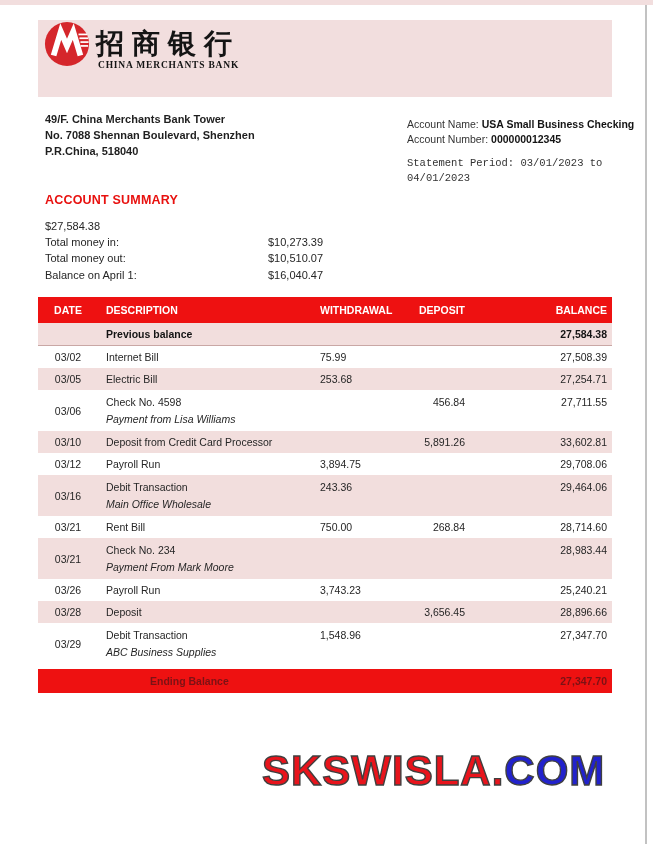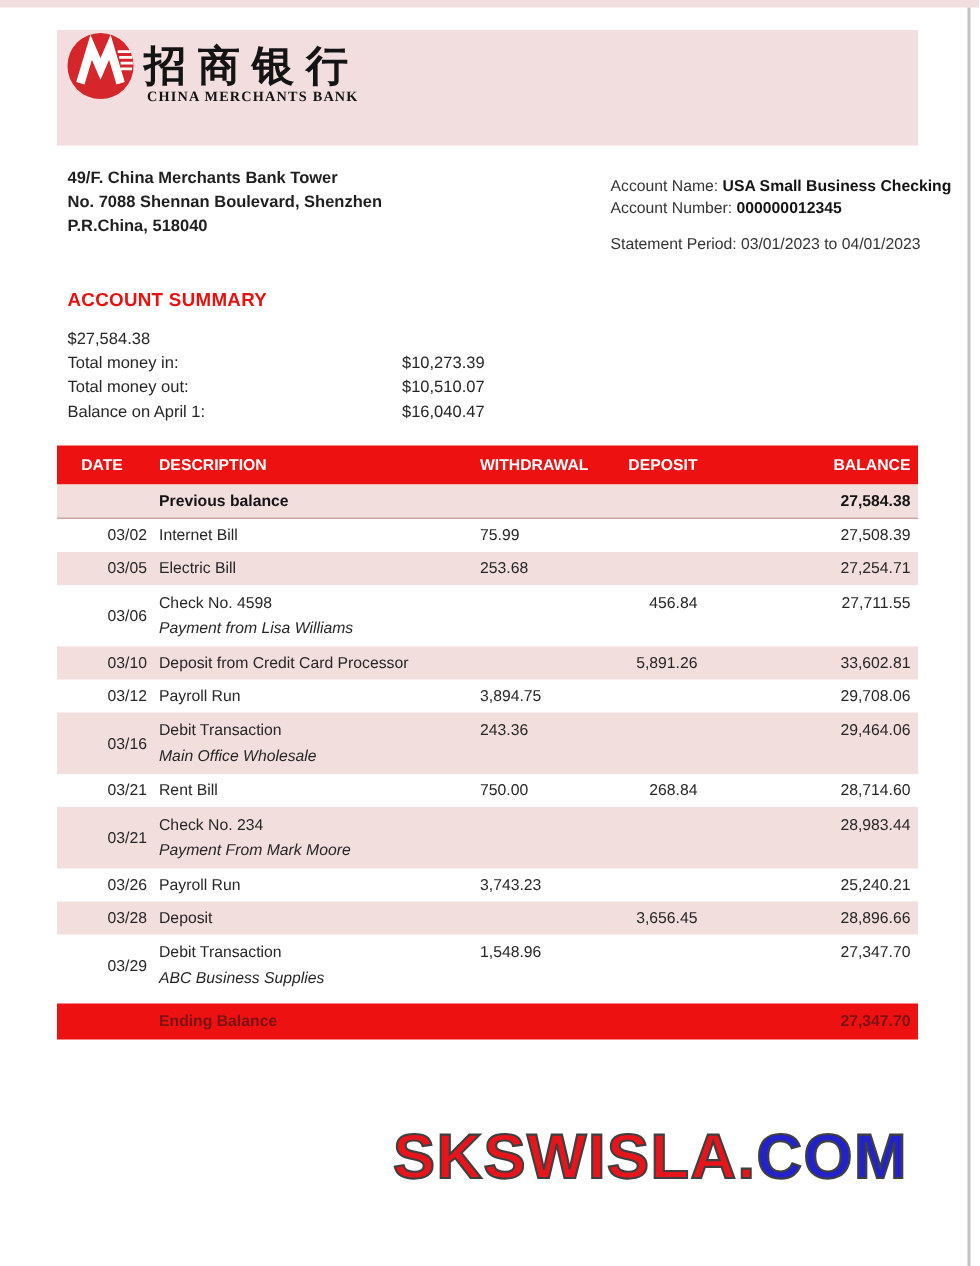--- a/index.html
+++ b/index.html
@@ -16,21 +16,21 @@
   .cn-name { position:absolute; left:96px; top:25px; font-size:28px; font-weight:bold;
              color:#141414; letter-spacing:8px; white-space:nowrap; }
   .en-name { position:absolute; left:98px; top:60px; font-size:9.5px; font-weight:bold;
              letter-spacing:0.8px; color:#141414; font-family:"Liberation Serif", serif; white-space:nowrap; }
 
   
   .address { position:absolute; left:45px; top:111px; font-size:11px; font-weight:bold;
              color:#1f1f1f; line-height:16px; }
   .acct { position:absolute; left:407px; top:117px; font-size:10.5px; color:#333; line-height:15px; }
   .acct .v { font-weight:bold; color:#141414; }
-  .acct .period { margin-top:9px; }
+  .acct .period { margin-top:9px;font-family:Liberation Mono, monospace; }
 
   
   .sum-title { position:absolute; left:45px; top:193px; color:#e8110f; font-weight:bold;
                font-size:12.5px; letter-spacing:0.2px; }
   .sum-table { position:absolute; left:45px; top:218px; font-size:11px; color:#262626; }
   .sum-row { display:flex; height:16.2px; align-items:center; }
   .sum-label { width:223px; }
 
   
   .table { position:absolute; left:38px; top:297px; width:574px; }
@@ -41,33 +41,33 @@
             font-weight:bold; font-size:10.5px; }
   .t-head .h-date { text-align:center; }
   .t-head .h-desc { padding-left:8px; }
   .t-head .h-dep  { text-align:right; padding-right:2px; }
   .t-head .h-bal  { text-align:right; padding-right:5px; }
 
   .t-row { min-height:22px; align-items:center; font-size:10.5px; color:#262626; }
   .t-row.pink { background:#f2dedd; }
   .t-row.double { min-height:41px; }
   .t-row.double .wd, .t-row.double .dp, .t-row.double .bal { align-self:start; padding-top:6px; }
-  .t-row .date { text-align:right; }
+  .t-row .date { text-align:center; }
   .t-row .desc { padding-left:8px; line-height:13px; }
   .t-row .d2 { font-style:italic; margin-top:4px; }
   .t-row .d2:empty { display:none; }
   .t-row .dp, .t-row .bal { text-align:right; }
   .t-row .dp { padding-right:2px; }
   .t-row .bal { padding-right:5px; }
   .t-row.bold-row { border-bottom:1px solid #c9a7a5; }
   .t-row.bold-row .d1, .t-row.bold-row .bal { font-weight:bold; color:#141414; }
 
   .t-foot { margin-top:5px; height:24px; align-items:center; background:#ee1111;
             color:#7c1215; font-size:10.5px; font-weight:bold; }
-  .t-foot .f-label { grid-column:2; padding-left:8px; }
+  .t-foot .f-label { grid-column:2; padding-left:8px;margin-left:44px; }
   .t-foot .f-value { grid-column:5; text-align:right; padding-right:5px; }
 
   
   .watermark { position:absolute; left:262px; top:747px; width:380px;
                font-size:42px; font-weight:bold; letter-spacing:1px; white-space:nowrap;
                -webkit-text-stroke:1.4px #3f3f3f; }
   .wm-red  { color:#e8141c; }
   .wm-blue { color:#2222cc; }
 </style>
 </head>

